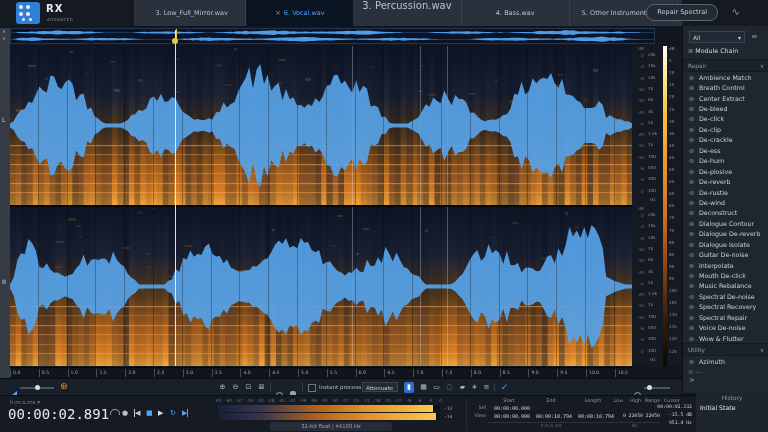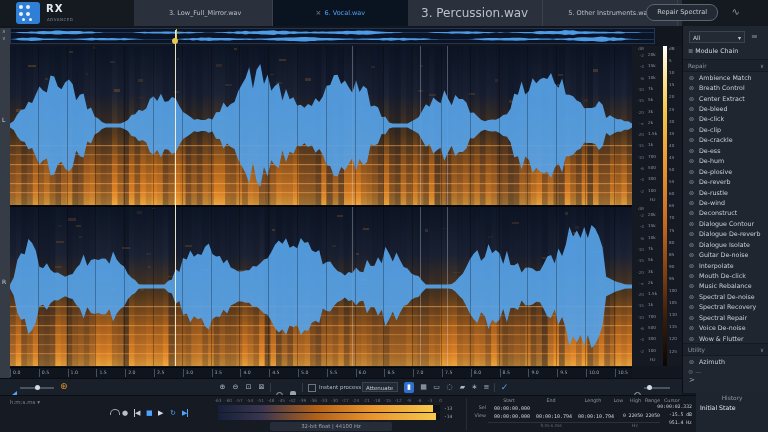--- a/index.html
+++ b/index.html
@@ -56,22 +56,25 @@
     <div class="abs" style="left:47px;top:17px;font-size:4px;color:#7b8694;letter-spacing:.5px">ADVANCED</div>
     <div id="tabstrip"></div>
     <div id="tabs">
         <div style="flex: 1 1 0%; display: flex; align-items: center; justify-content: center; gap: 3px; font-size: 6.5px; border-right: 1px solid rgb(58, 65, 76); color: rgb(185, 192, 201);">
           <span style="white-space: nowrap; overflow: hidden;">3. Low_Full_Mirror.wav</span>
         </div>
         <div style="flex: 1 1 0%; display: flex; align-items: center; justify-content: center; gap: 3px; font-size: 6.5px; background: rgb(10, 19, 32); color: rgb(78, 161, 247);">
           <span style="color: rgb(127, 137, 149); font-size: 7px;">×</span>
           <span style="white-space: nowrap; overflow: hidden;">6. Vocal.wav</span>
         </div>
-        <div style="flex: 1 1 0%; display: flex; align-items: center; justify-content: center; gap: 3px; font-size: 12px; border-right: 1px solid rgb(58, 65, 76); color: rgb(185, 192, 201);">
+        <div style="flex: 1 1 0%; display: flex; justify-content: center; gap: 3px; font-size: 10px; border-right: 1px solid rgb(58, 65, 76); color: rgb(185, 192, 201);">
           <span style="white-space: nowrap; overflow: hidden;">3. Percussion.wav</span>
+        </div>
+        <div style="flex: 1 1 0%; display: flex; align-items: center; justify-content: center; gap: 3px; font-size: 6.5px; border-right: 1px solid rgb(58, 65, 76); color: rgb(185, 192, 201);">
+          <span style="white-space: nowrap; overflow: hidden;">4. Bass.wav</span>
         </div>
         <div style="flex: 1 1 0%; display: flex; align-items: center; justify-content: center; gap: 3px; font-size: 6.5px; border-right: 1px solid rgb(58, 65, 76); color: rgb(185, 192, 201);">
           <span style="white-space: nowrap; overflow: hidden;">5. Other Instruments.wav</span>
         </div>
       </div>
     <div id="repair-assist">Repair Spectral</div>
     <div class="abs" style="right:28px;top:6px;font-size:10px;color:#8d97a3">∿</div>
   </div>
 
   <div id="chanstrip">
@@ -711,20 +714,21 @@
     <div class="abs" style="left:6px;top:350px;font-size:7px;color:#9aa3ad">&gt;</div>
   </div>
 
   <div id="history">
     <div style="text-align:center;font-size:5.8px;color:#8d97a3;padding-top:2px">History</div>
     <div style="font-size:6.2px;color:#e2e6eb;padding:3px 0 0 4px">Initial State</div>
   </div>
 
   <div id="transport">
     <div class="abs" style="left:10px;top:3px;font-size:5.5px;color:#7b8694"><span>h:m:s.ms</span> ▾</div>
+    <div class="abs seg" style="left:8px;top:10px;font-size:14px;color:#e6eaef">00:00:02.891</div>
     <div id="transport-buttons" class="abs" style="left:110px;top:13px;height:12px">
         <span style="position: absolute; left: 0px; top: 0px; font-size: 7px;"><span class="hp"></span></span>
         <span style="position: absolute; left: 12px; top: 0px; font-size: 7px; color: rgb(184, 191, 201);">●</span>
         <span style="position: absolute; left: 24px; top: 0px; font-size: 7px; color: rgb(198, 204, 212); border-left: 1.5px solid rgb(198, 204, 212);">◀</span>
         <span style="position: absolute; left: 36px; top: 0px; font-size: 7px; color: rgb(77, 163, 255);">■</span>
         <span style="position: absolute; left: 48px; top: 0px; font-size: 7px; color: rgb(214, 219, 226);">▶</span>
         <span style="position: absolute; left: 60px; top: 0px; font-size: 7px; color: rgb(77, 163, 255);">↻</span>
         <span style="position: absolute; left: 72px; top: 0px; font-size: 7px; color: rgb(77, 163, 255); border-right: 1.5px solid rgb(77, 163, 255);">▶</span>
       </div>
 

